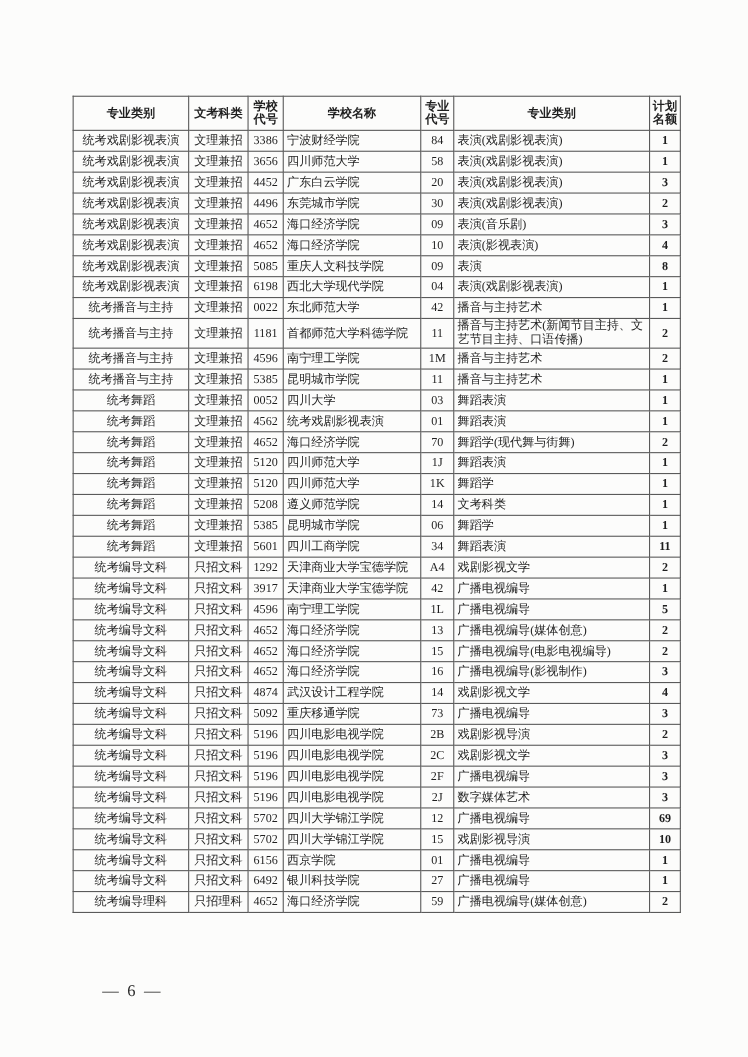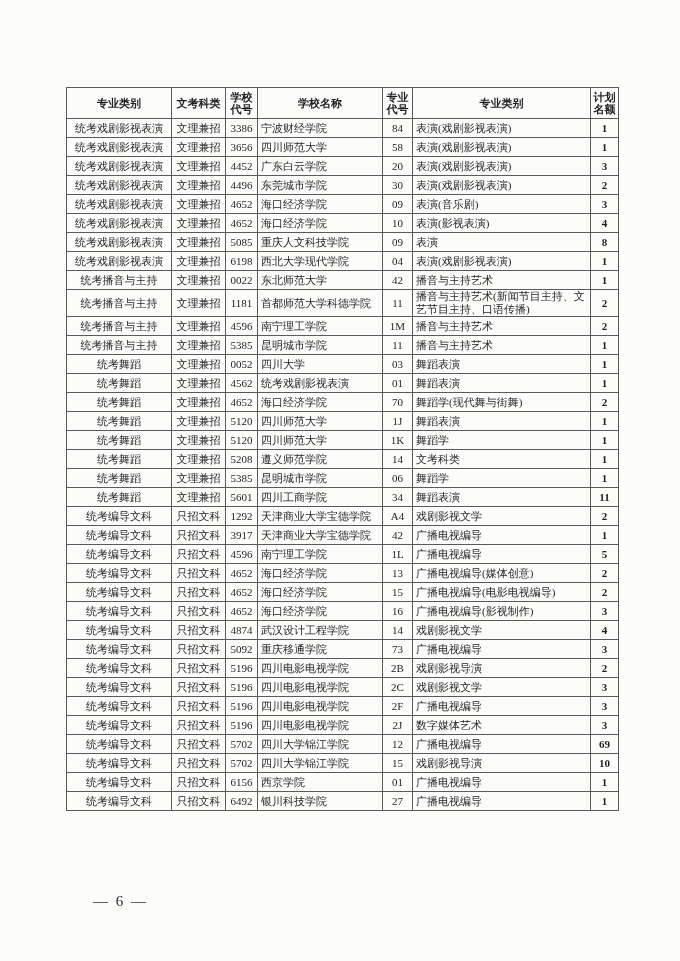--- a/index.html
+++ b/index.html
@@ -408,18 +408,27 @@
         </tr>
         <tr>
           <td>统考编导文科</td>
           <td>只招文科</td>
           <td>6492</td>
           <td class="align-left">银川科技学院</td>
           <td>27</td>
           <td class="align-left">广播电视编导</td>
           <td class="quota">1</td>
         </tr>
+        <tr>
+          <td>统考编导理科</td>
+          <td>只招理科</td>
+          <td>4652</td>
+          <td class="align-left">海口经济学院</td>
+          <td>59</td>
+          <td class="align-left">广播电视编导(媒体创意)</td>
+          <td class="quota">2</td>
+        </tr>
       </tbody>
   </table>
 
   <div class="page-number">— 6 —</div>
 
 </div>
 
 </body></html>

